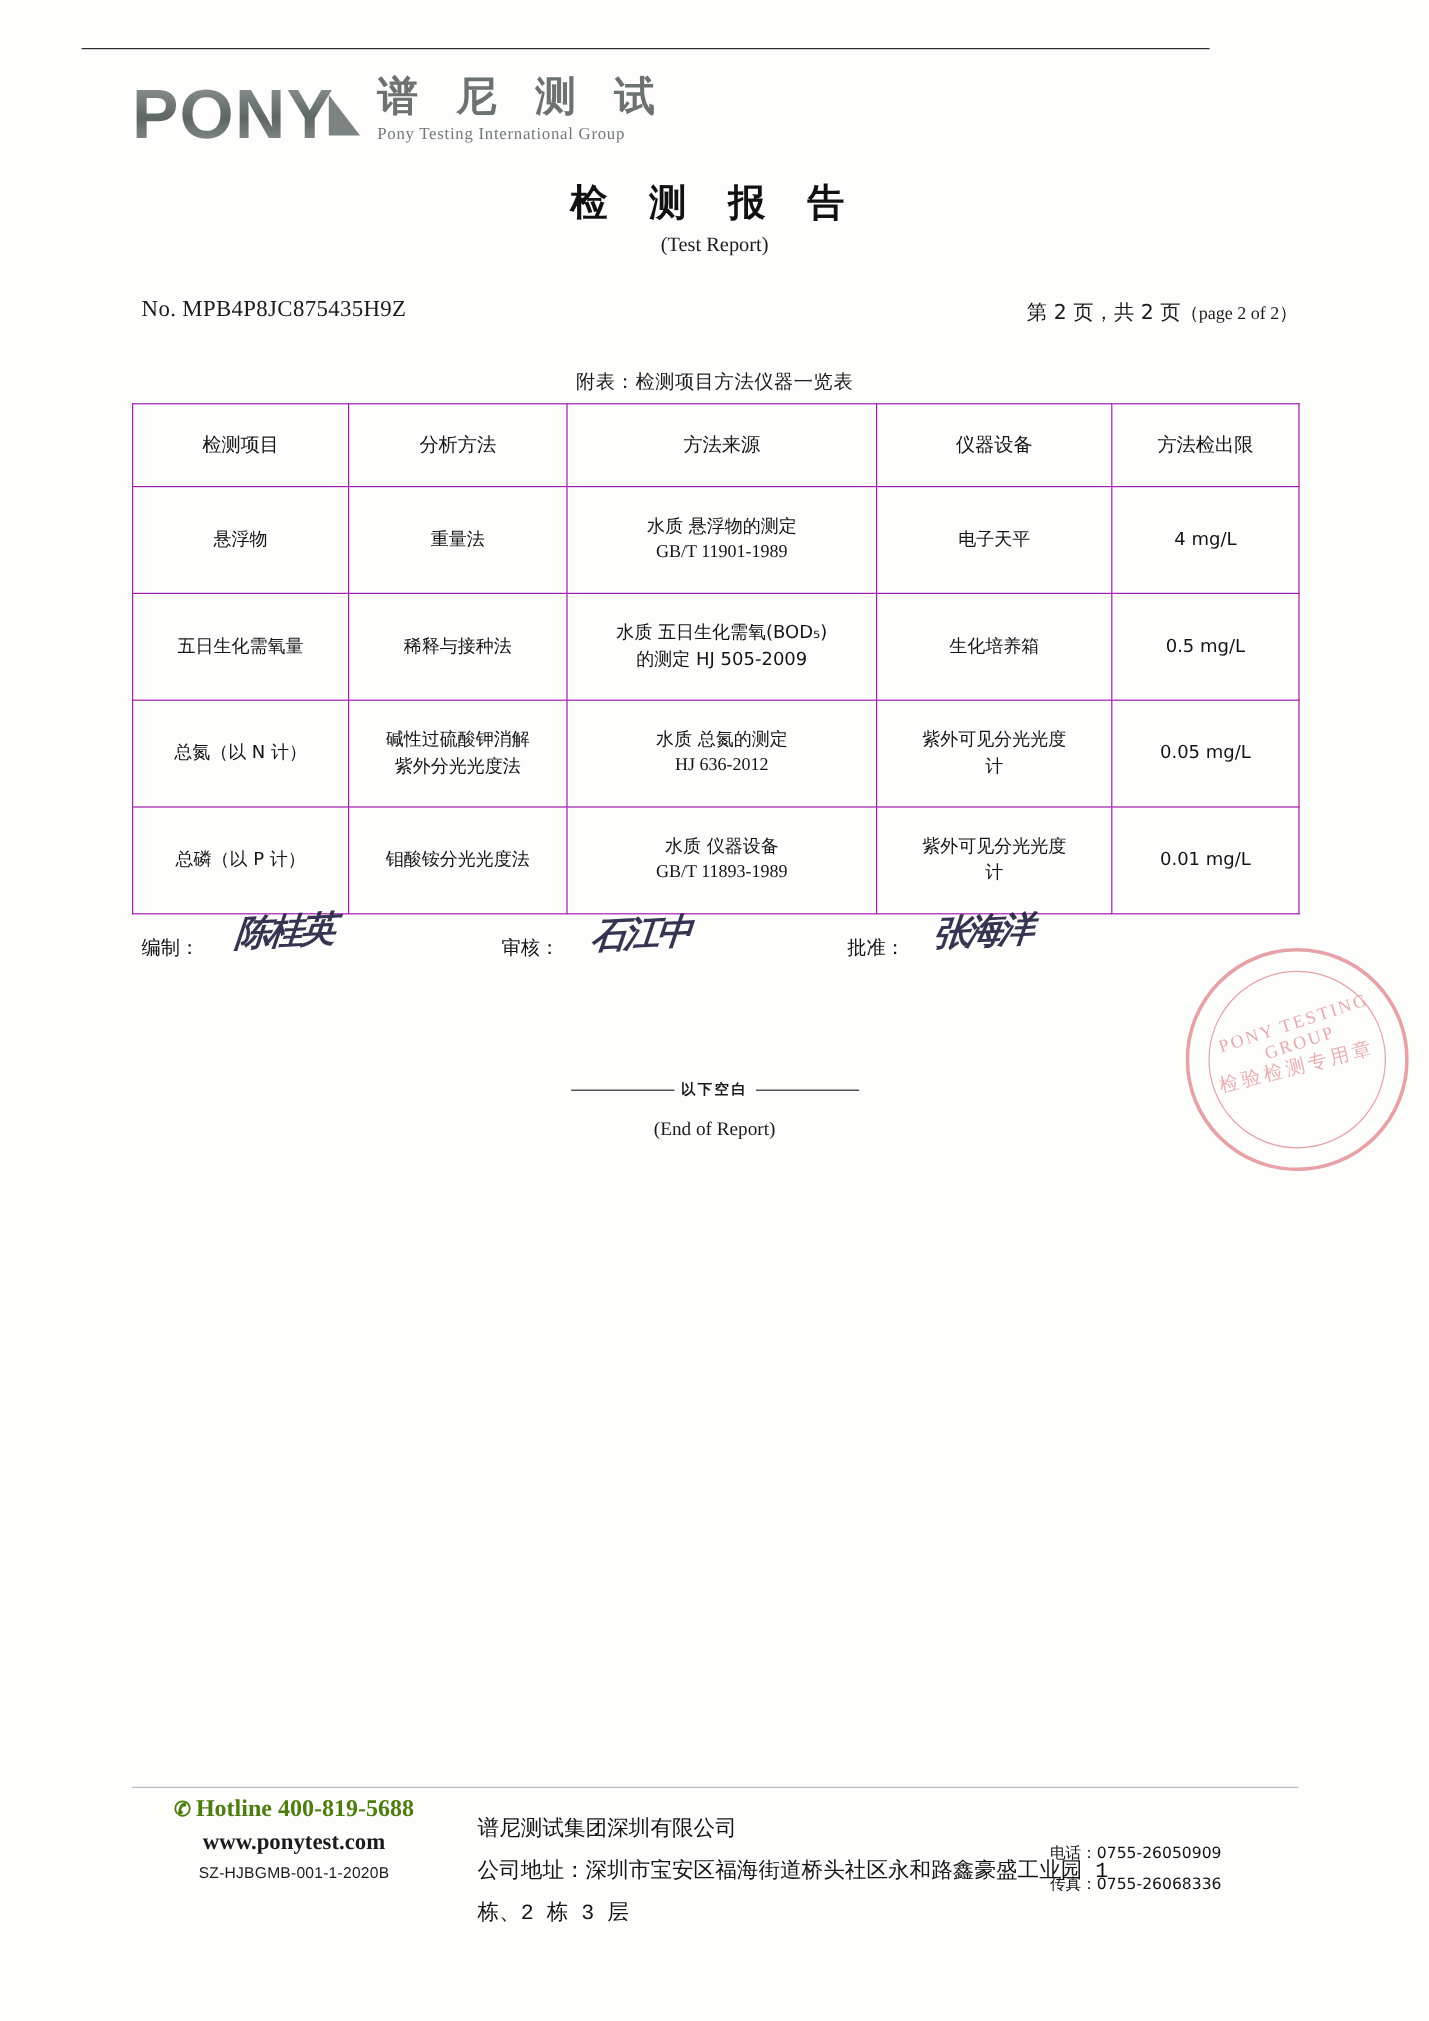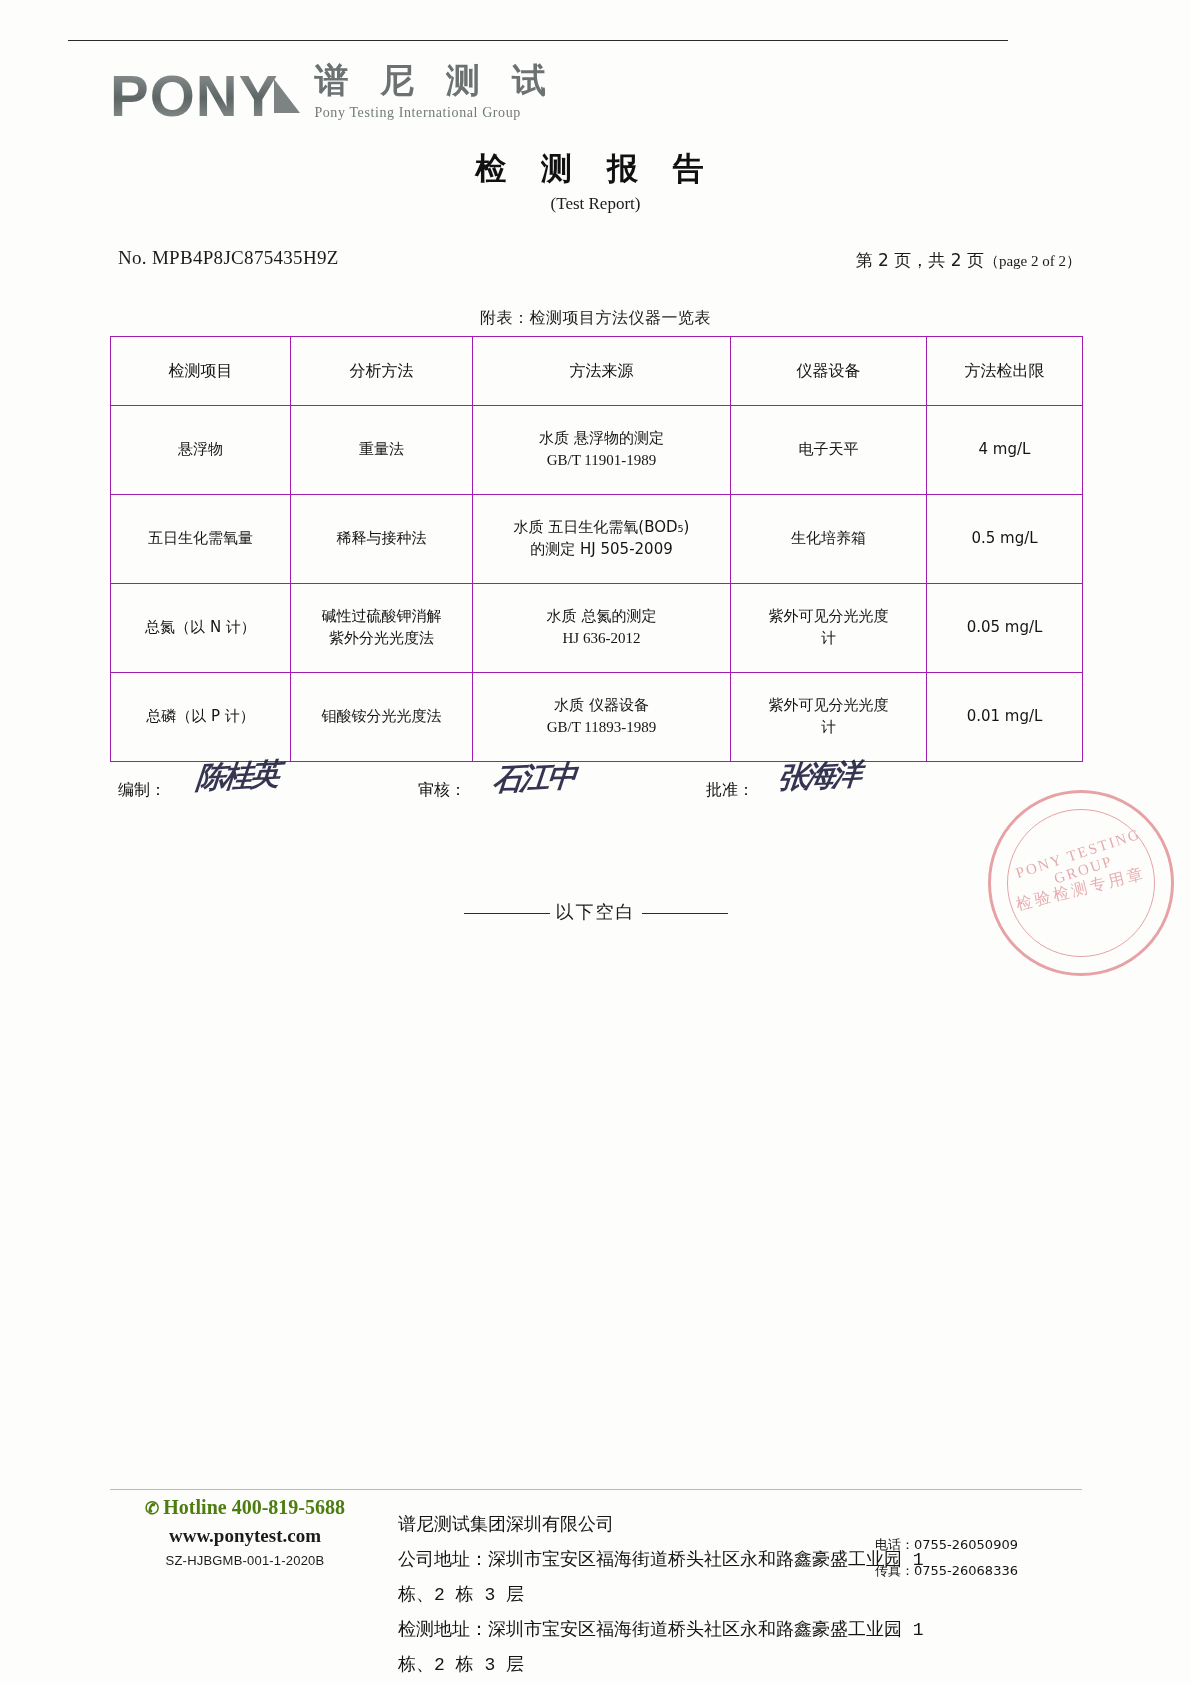--- a/index.html
+++ b/index.html
@@ -264,22 +264,23 @@
   }
 
   
   .end-cn {
     position: absolute;
     top: 900px;
     left: 0;
     width: 100%;
     text-align: center;
     font-family: "DejaVu Sans", sans-serif;
-    font-size: 18px;
+    font-size: 12px;
     letter-spacing: 2px;
+    font-weight: bold;
   }
   .end-cn .dash {
     display: inline-block;
     width: 86px;
     border-top: 1px solid #2b2b2b;
     vertical-align: middle;
     margin: 0 6px;
   }
   .end-en {
     position: absolute;
@@ -466,38 +467,36 @@
   <div class="sig-underline"></div>
 
   <div class="stamp">
     <div class="stamp-text">PONY TESTING GROUP</div>
     <div class="stamp-text2">检验检测专用章</div>
   </div>
 
   <div class="end-cn">
     <span class="dash"></span><span>以下空白</span><span class="dash"></span>
   </div>
+  <div class="end-en">(End of Report)</div>
 
   <div class="footer-rule"></div>
   <div class="footer">
     <div class="f-left">
       <div class="f-hotline">
         <span class="f-phone-icon">✆</span><span>Hotline 400-819-5688</span>
       </div>
       <div class="f-web">www.ponytest.com</div>
       <div class="f-code">SZ-HJBGMB-001-1-2020B</div>
     </div>
     <div class="f-mid">
       <div>谱尼测试集团深圳有限公司</div>
       <div>
         <span>公司地址：</span><span>深圳市宝安区福海街道桥头社区永和路鑫豪盛工业园 1 栋、2 栋 3 层</span>
       </div>
-      <div>
-        <span>检测地址：</span><span>深圳市宝安区福海街道桥头社区永和路鑫豪盛工业园 1 栋、2 栋 3 层</span>
-      </div>
     </div>
     <div class="f-right">
       <div>电话：0755-26050909</div>
       <div>传真：0755-26068336</div>
     </div>
   </div>
 
 </div>
 
 </body></html>

